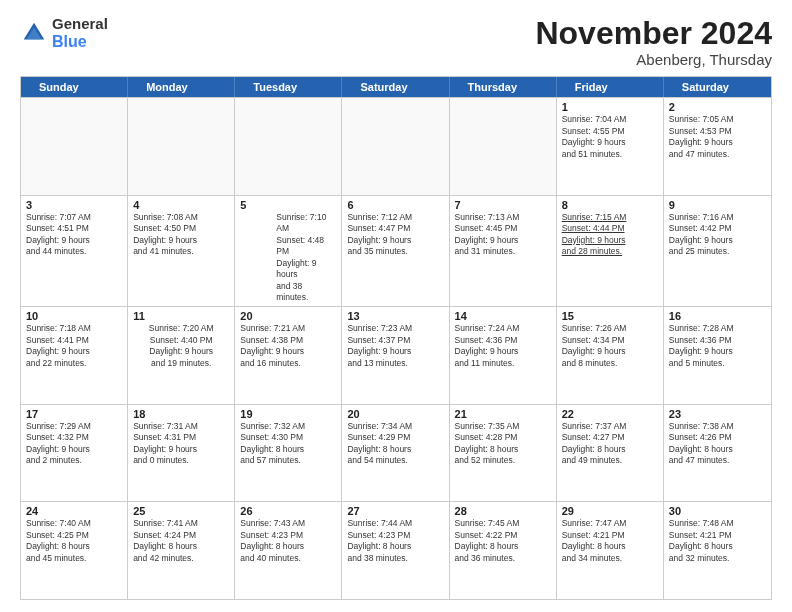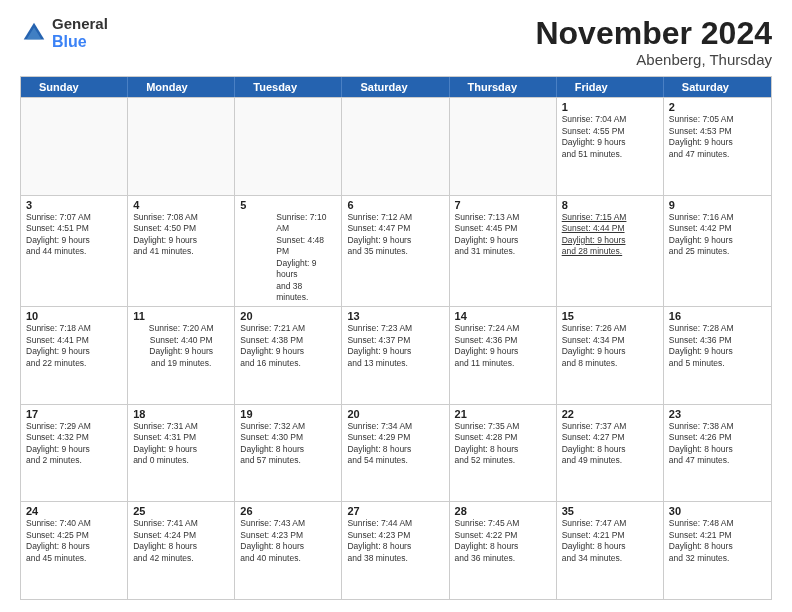--- a/index.html
+++ b/index.html
@@ -351,21 +351,21 @@
 and 38 minutes.</div>
           </div>
           <div class="cal-cell">
             <span class="day-num">28</span>
             <div class="cell-text" style="white-space: pre-line;">Sunrise: 7:45 AM
 Sunset: 4:22 PM
 Daylight: 8 hours
 and 36 minutes.</div>
           </div>
           <div class="cal-cell">
-            <span class="day-num">35</span>
+            <span class="day-num">29</span>
             <div class="cell-text" style="white-space: pre-line;">Sunrise: 7:47 AM
 Sunset: 4:21 PM
 Daylight: 8 hours
 and 34 minutes.</div>
           </div>
           <div class="cal-cell">
             <span class="day-num">30</span>
             <div class="cell-text" style="white-space: pre-line;">Sunrise: 7:48 AM
 Sunset: 4:21 PM
 Daylight: 8 hours

